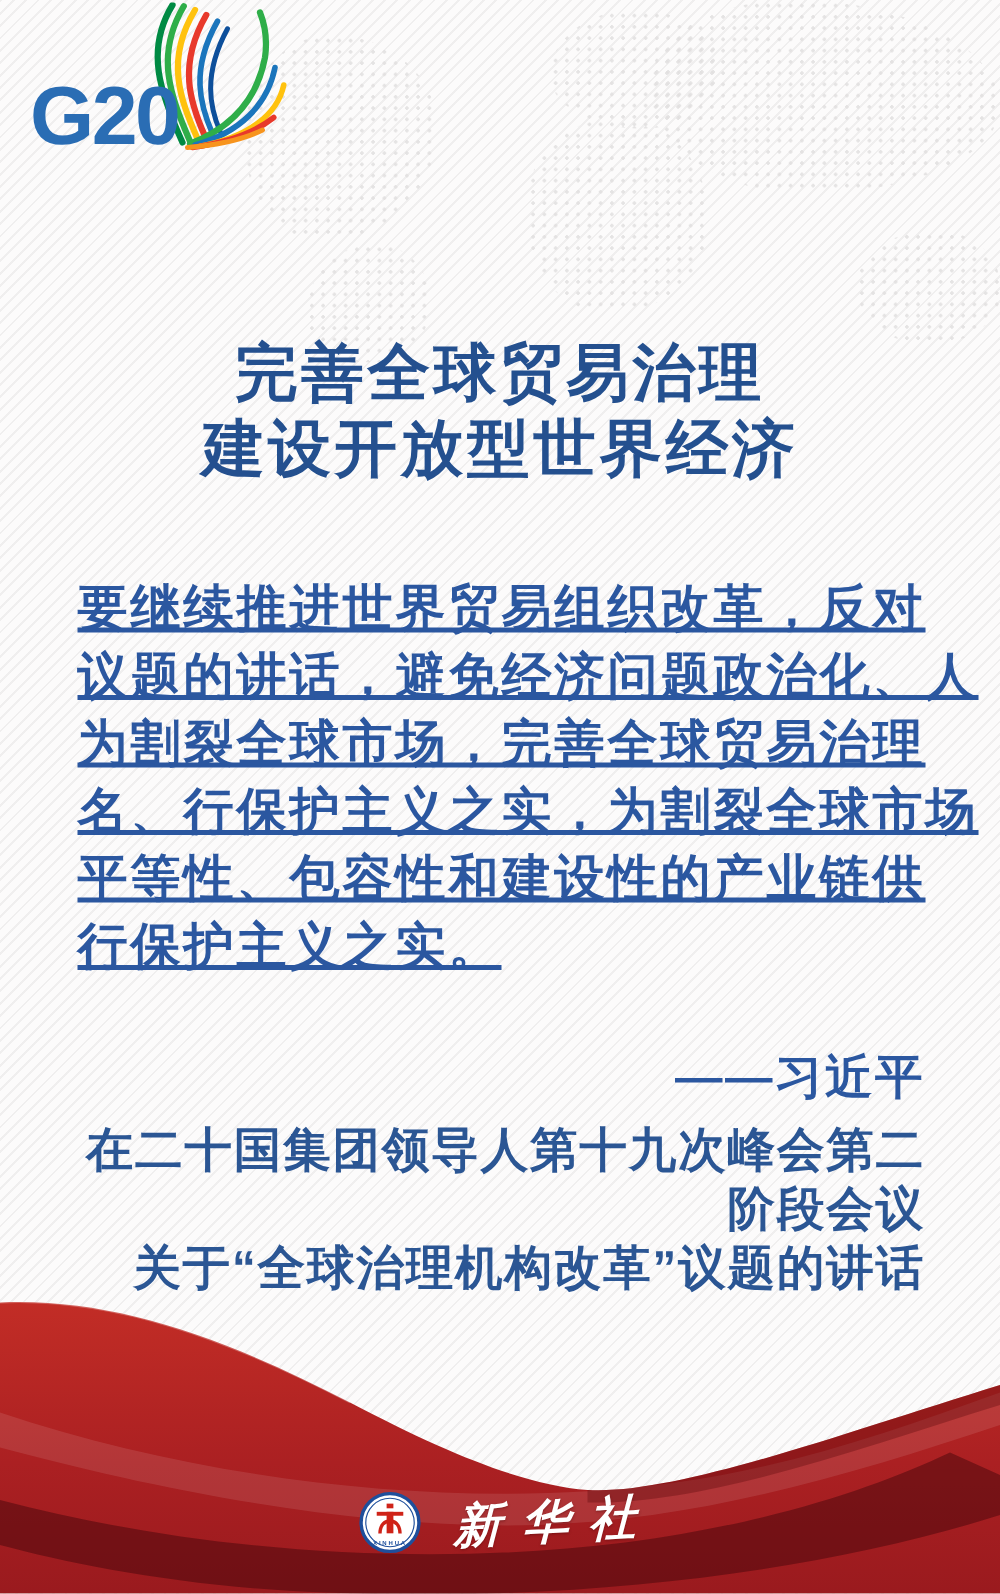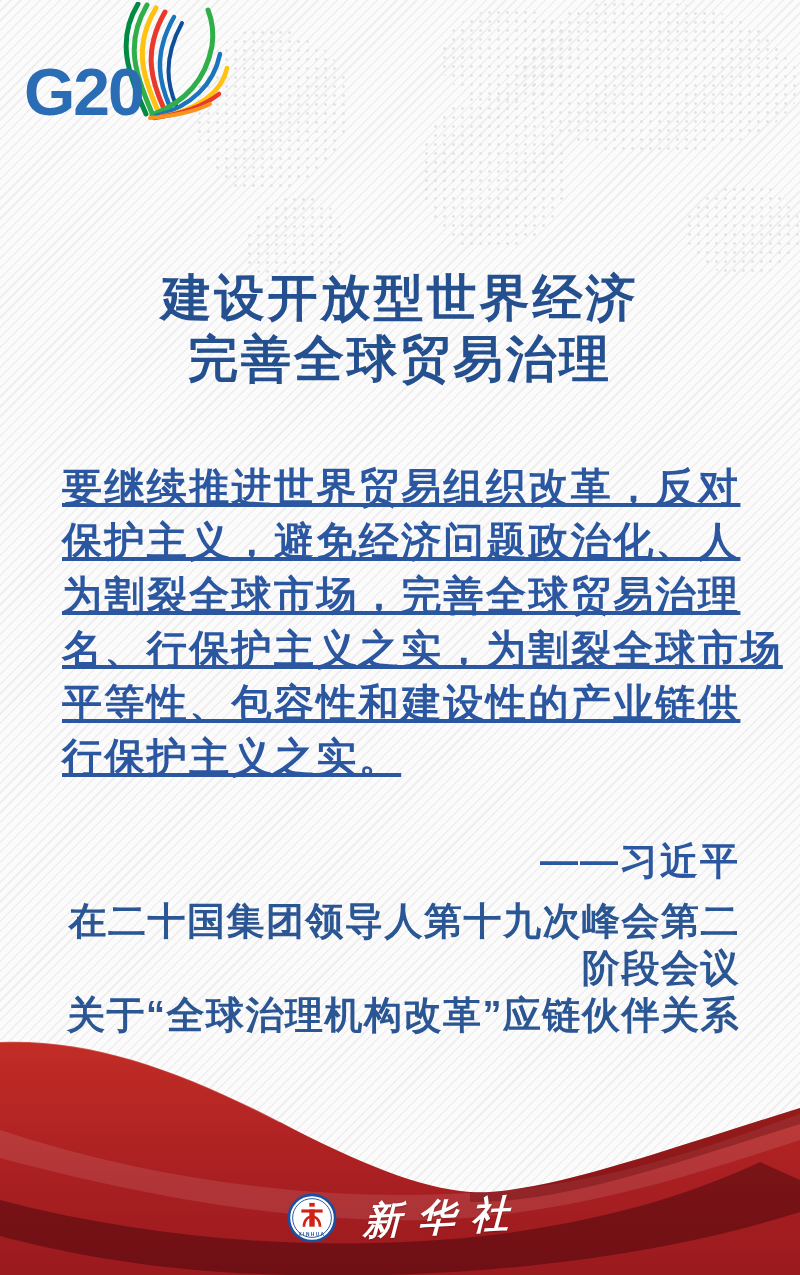--- a/index.html
+++ b/index.html
@@ -92,38 +92,38 @@
     <path d="M132 113 C166 100,186 76,192 44 C194 30,192 18,188 8" stroke="#2fae49" stroke-width="5"></path>
     <path d="M136 114 C172 104,194 82,200 52" stroke="#1b75bc" stroke-width="4.5"></path>
     <path d="M140 115 C178 108,202 90,207 66" stroke="#ffc20e" stroke-width="4.5"></path>
     <path d="M134 116 C162 112,184 104,199 92" stroke="#e8392b" stroke-width="4.5"></path>
     <path d="M130 116 C154 114,174 110,190 102" stroke="#f7941d" stroke-width="4"></path>
   </g>
   <text x="4" y="113" font-size="66" font-weight="bold" letter-spacing="-2" fill="#2a6db4" font-family="&quot;Liberation Sans&quot;,&quot;DejaVu Sans&quot;,sans-serif">G20</text>
 </svg>
 
 <div class="title-block">
+  <div>完善全球贸易治理</div>
   <div>建设开放型世界经济</div>
-  <div>完善全球贸易治理</div>
 </div>
 
 <div class="quote-block">
   <div class="q-line">要继续推进世界贸易组织改革，反对</div>
-  <div class="q-line">保护主义，避免经济问题政治化、人</div>
+  <div class="q-line">议题的讲话，避免经济问题政治化、人</div>
   <div class="q-line">为割裂全球市场，完善全球贸易治理</div>
   <div class="q-line">名、行保护主义之实，为割裂全球市场</div>
   <div class="q-line">平等性、包容性和建设性的产业链供</div>
   <div class="q-line">行保护主义之实。</div>
 </div>
 
 <div class="attribution">——习近平</div>
 
 <div class="source-block">
   <div>在二十国集团领导人第十九次峰会第二阶段会议</div>
-  <div>关于“全球治理机构改革”应链伙伴关系</div>
+  <div>关于“全球治理机构改革”议题的讲话</div>
 </div>
 
 <svg class="wave" viewBox="0 0 800 245" preserveAspectRatio="none">
   <defs>
     <linearGradient id="redGrad" x1="0" y1="0" x2="0" y2="1">
       <stop offset="0" stop-color="#c22d26"></stop>
       <stop offset="0.55" stop-color="#ab2022"></stop>
       <stop offset="1" stop-color="#9a1a1e"></stop>
     </linearGradient>
   </defs>

